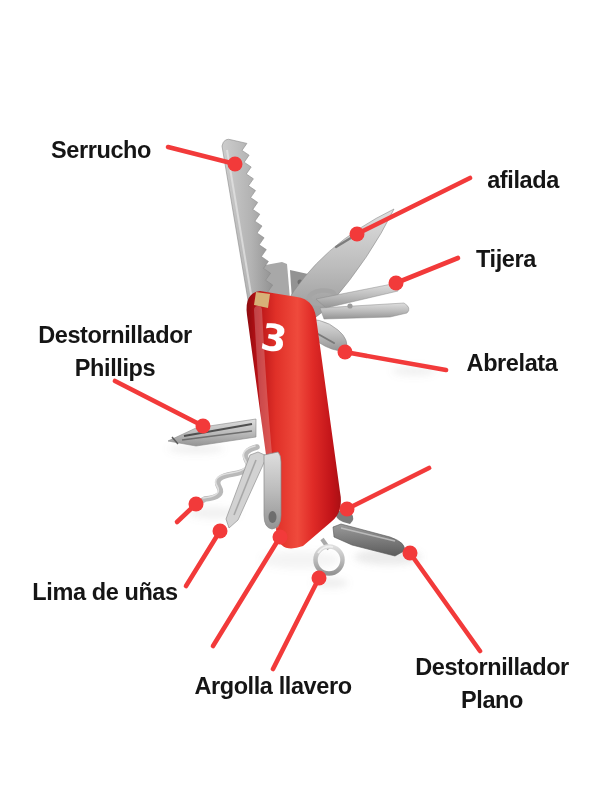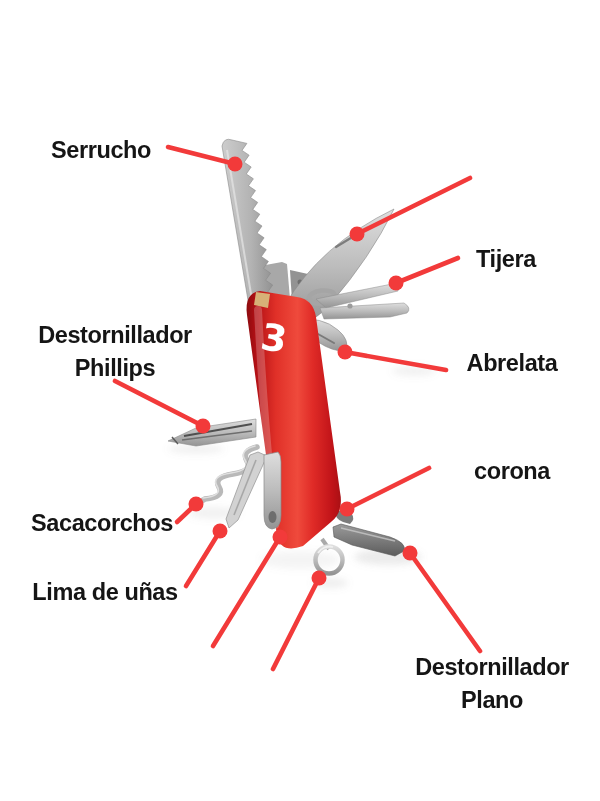--- a/index.html
+++ b/index.html
@@ -193,47 +193,47 @@
         <circle class="dot" cx="410" cy="553" r="7.5" fill="#f23a3a"></circle>
       </g>
     </g>
   </svg>
 
   <div class="lbl" style="left:101px;top:150px">
     <span class="ln">Serrucho</span>
   </div>
 
   <div class="lbl" style="left:523px;top:180px">
+    <span class="ln">afilada</span>
   </div>
 
   <div class="lbl" style="left:506px;top:259px">
     <span class="ln">Tijera</span>
   </div>
 
   <div class="lbl" style="left:512px;top:363px">
     <span class="ln">Abrelata</span>
   </div>
 
   <div class="lbl" style="left:115px;top:352px">
     <span class="ln">Destornillador</span>
     <span class="ln">Phillips</span>
   </div>
 
-  <div class="lbl" style="left:102px;top:523px">
-    <span class="ln">Sacacorchos</span>
-  </div>
 
   <div class="lbl" style="left:105px;top:592px">
     <span class="ln">Lima de uñas</span>
   </div>
 
 
+  <div class="lbl" style="left:273px;top:686px">
+    <span class="ln">Argolla llavero</span>
+  </div>
 
   <div class="lbl" style="left:512px;top:471px">
-    <span class="ln">corona</span>
   </div>
 
   <div class="lbl" style="left:492px;top:684px">
     <span class="ln">Destornillador</span>
     <span class="ln">Plano</span>
   </div>
 
 </div>
 
 </body></html>

